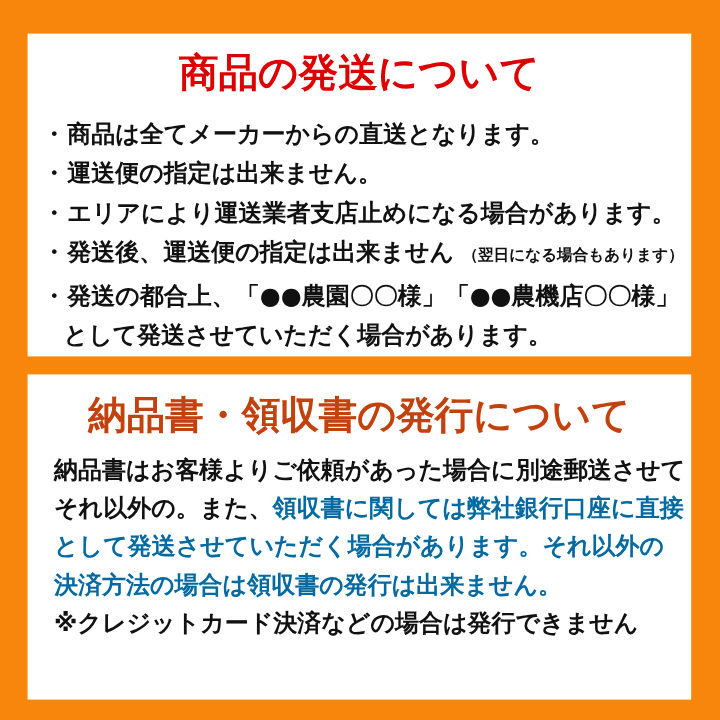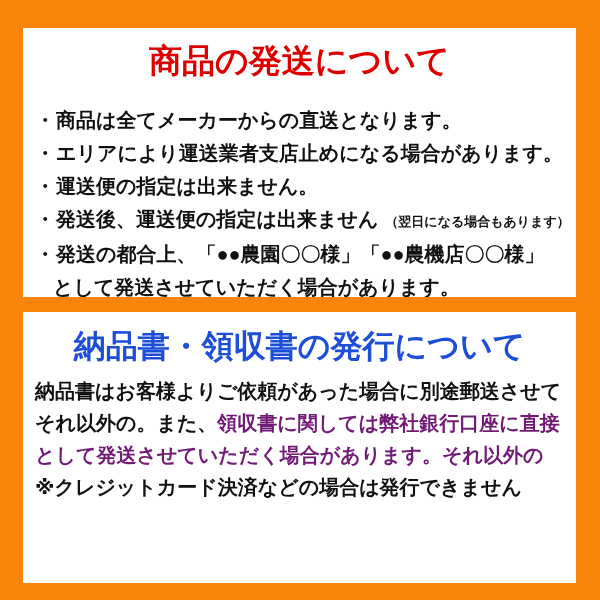--- a/index.html
+++ b/index.html
@@ -33,31 +33,30 @@
     white-space: nowrap;
     letter-spacing: 0px;
   }
   #shipping-title {
     color: #DD0000;
     font-size: 33px;
     line-height: 40px;
     margin-top: 13px;
   }
   #invoice-title {
-    color: #1d4ed8;
+    color: #c2410c;
     font-size: 32px;
     line-height: 40px;
     margin-top: 14px;
   }
 
   .bullet-list {
-    margin-top: 24px;
+    margin-top: 14px;
     padding-left: 12px;
     padding-right: 6px;
-    font-family: Liberation Mono, monospace;
   }
   .bullet-line {
     font-size: 20px;
     font-weight: bold;
     color: #111111;
     line-height: 33px;
     white-space: nowrap;
   }
   .bullet {
     display: inline-block;
@@ -68,53 +67,53 @@
   }
   .note {
     font-size: 13px;
     font-weight: bold;
     color: #111111;
     margin-left: 7px;
   }
 
   .body-block {
     margin-top: 9px;
-    padding-left: 12px;
+    padding-left: 22px;
     padding-right: 6px;
   }
   .body-line {
     font-size: 20px;
     font-weight: bold;
     line-height: 32px;
     white-space: nowrap;
     color: #111111;
   }
   .seg-black { color: #111111; }
-  .seg-red   { color: #701a75; }
+  .seg-red   { color: #0369a1; }
 </style>
 </head>
 <body>
 
 <div id="canvas">
 
   <div class="panel" id="shipping-panel">
     <div class="panel-title" id="shipping-title">商品の発送について</div>
 
     <div class="bullet-list">
 
       <div class="bullet-line">
         <span class="bullet">・</span><span>商品は全てメーカーからの直送となります。</span>
       </div>
 
       <div class="bullet-line">
-        <span class="bullet">・</span><span>エリアにより運送業者支店止めになる場合があります。</span>
+        <span class="bullet">・</span><span>運送便の指定は出来ません。</span>
       </div>
 
       <div class="bullet-line">
-        <span class="bullet">・</span><span>運送便の指定は出来ません。</span>
+        <span class="bullet">・</span><span>エリアにより運送業者支店止めになる場合があります。</span>
       </div>
 
       <div class="bullet-line">
         <span class="bullet">・</span><span>発送後、運送便の指定は出来ません</span><span class="note">（翌日になる場合もあります）</span>
       </div>
 
       <div class="bullet-line">
         <span class="bullet">・</span><span>発送の都合上、「●●農園〇〇様」「●●農機店〇〇様」</span>
       </div>
 
@@ -135,20 +134,23 @@
       </div>
 
       <div class="body-line">
         <span class="seg-black">それ以外の。また、</span><span class="seg-red">領収書に関しては弊社銀行口座に直接</span>
       </div>
 
       <div class="body-line">
         <span class="seg-red">として発送させていただく場合があります。それ以外の</span>
       </div>
 
+      <div class="body-line">
+        <span class="seg-red">決済方法の場合は領収書の発行は出来ません。</span>
+      </div>
 
       <div class="body-line">
         <span class="seg-black">※クレジットカード決済などの場合は発行できません</span>
       </div>
 
     </div>
   </div>
 
 </div>
 

